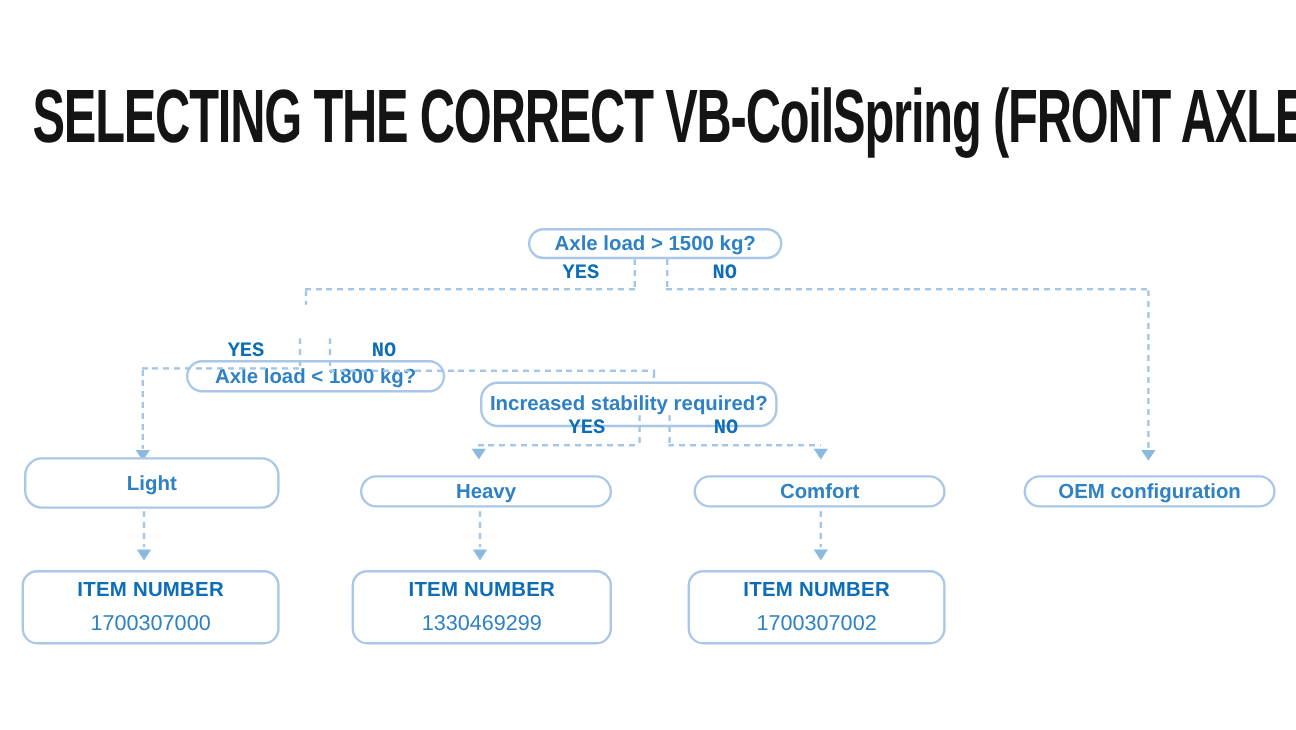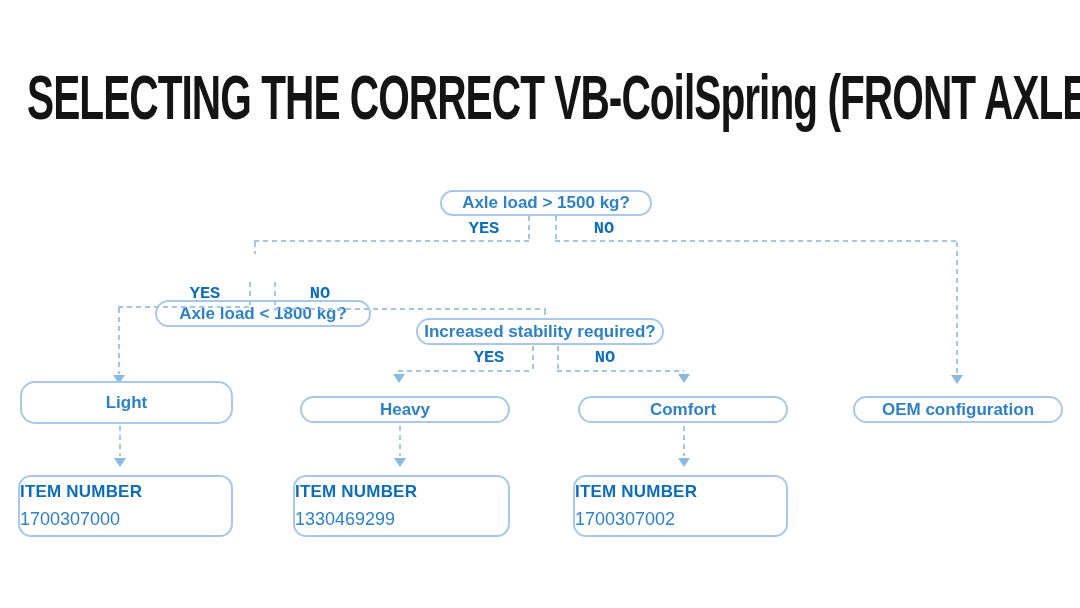--- a/index.html
+++ b/index.html
@@ -28,21 +28,21 @@
     background:var(--background);color:var(--text-blue);font-size:17px;
     display:flex;align-items:center;justify-content:center;text-align:center;font-weight:bold;
   }
   .yn{
     position:absolute;width:70px;text-align:center;
     font-weight:bold;font-size:17px;color:var(--bold-blue);line-height:18px;font-family:Liberation Mono, monospace;
   }
   .itembox{
     position:absolute;border:2px solid var(--line-color);border-radius:13px;
     background:var(--background);
-    display:flex;flex-direction:column;align-items:flex-start;justify-content:center;gap:7px;
+    display:flex;flex-direction:column;align-items:center;justify-content:center;gap:7px;
   }
   .itembox .head{font-weight:bold;font-size:17px;color:var(--bold-blue);letter-spacing:.2px;}
   .itembox .num{font-size:18px;color:var(--text-blue);}
   .hline{
     position:absolute;height:2px;
     background:repeating-linear-gradient(90deg,var(--dash-color) 0 5px,transparent 5px 9px);
   }
   .vline{
     position:absolute;width:2px;
     background:repeating-linear-gradient(180deg,var(--dash-color) 0 5px,transparent 5px 9px);
@@ -83,21 +83,21 @@
 
   <div class="vline" style="left:249px;top:282px;height:25px;"></div>
   <div class="hline" style="left:118px;top:306px;width:132px;"></div>
   <div class="vline" style="left:118px;top:308px;height:66px;"></div>
   <div class="arrow" style="left:113px;top:375px;"></div>
 
   <div class="vline" style="left:274px;top:282px;height:26px;"></div>
   <div class="hline" style="left:274px;top:308px;width:272px;"></div>
   <div class="vline" style="left:544px;top:310px;height:8px;"></div>
 
-  <div class="pill" style="left:416px;top:318px;width:248px;height:27px;">
+  <div class="pill" style="left:400px;top:318px;width:248px;height:38px;">
     <span>Increased stability required?</span>
   </div>
   <div class="yn" style="left:454px;top:349px;">YES</div>
   <div class="yn" style="left:570px;top:349px;">NO</div>
 
   <div class="vline" style="left:532px;top:346px;height:25px;"></div>
   <div class="hline" style="left:398px;top:370px;width:135px;"></div>
   <div class="arrow" style="left:393px;top:374px;"></div>
 
   <div class="vline" style="left:557px;top:346px;height:25px;"></div>

